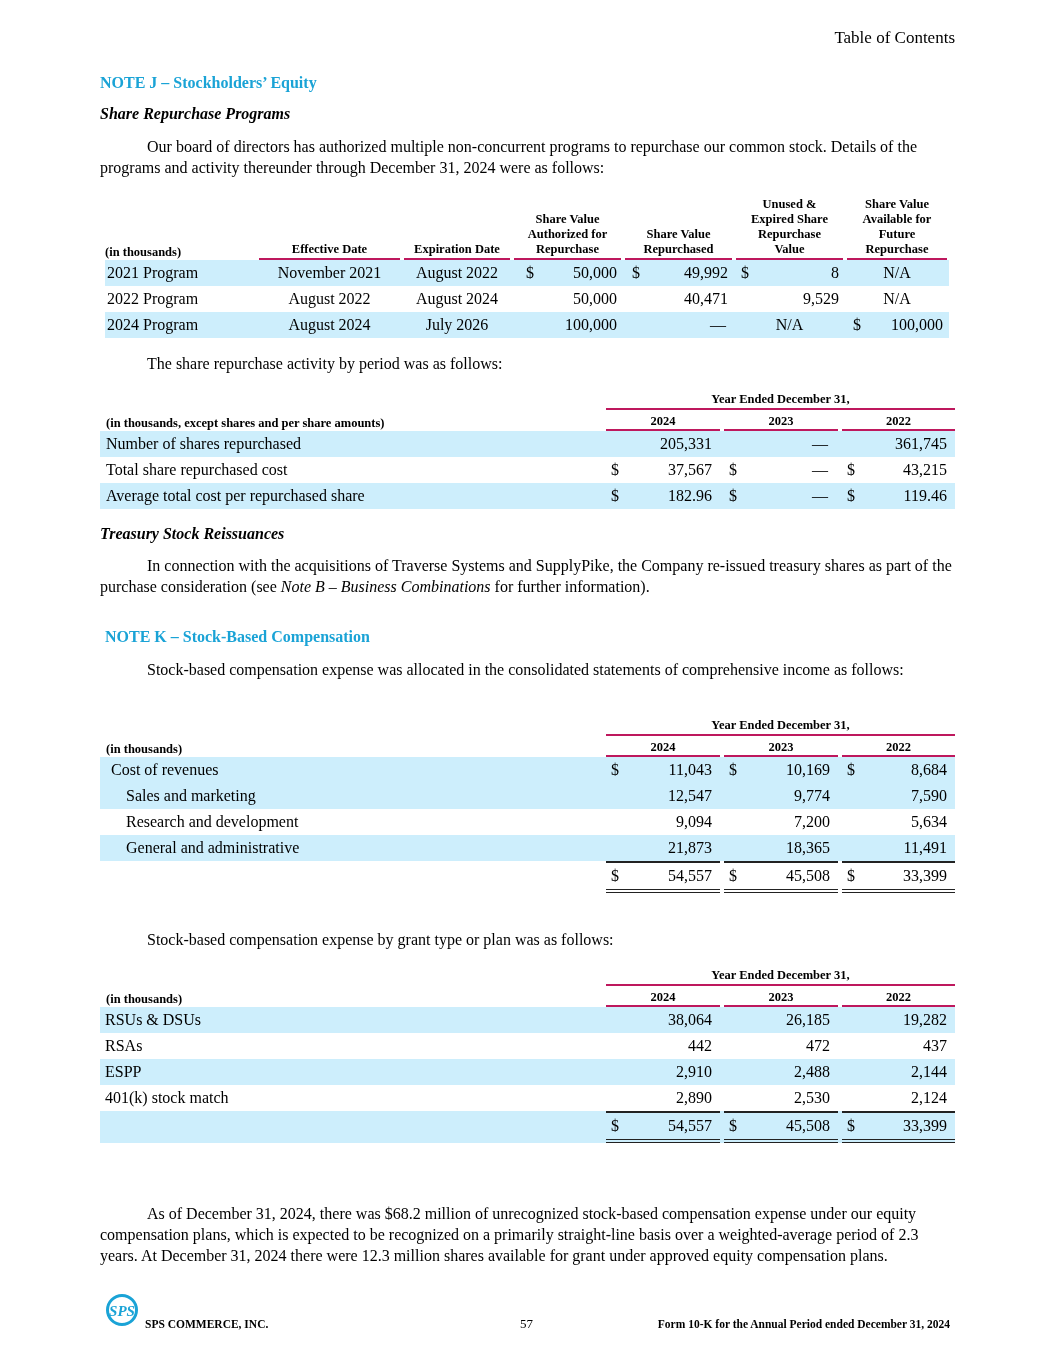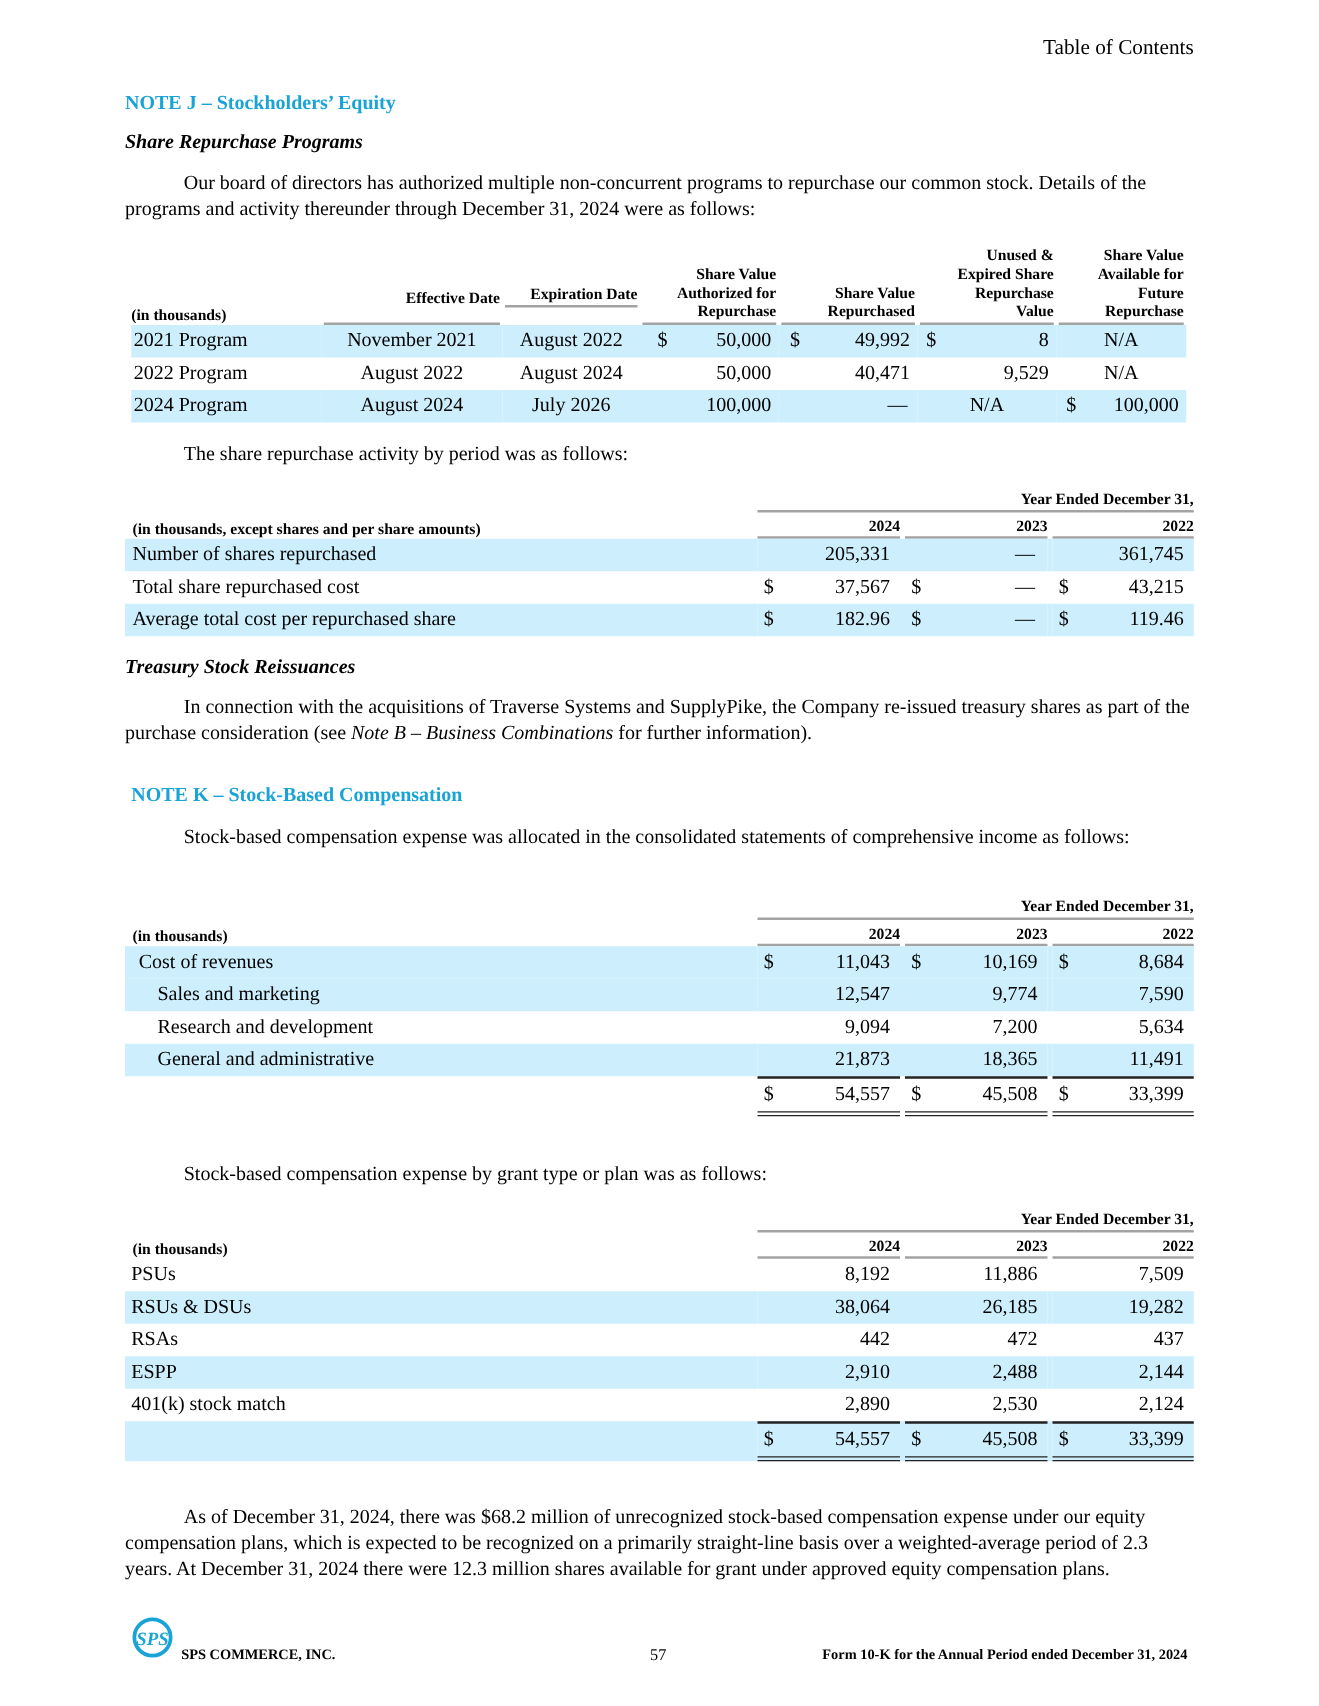--- a/index.html
+++ b/index.html
@@ -11,21 +11,21 @@
   .subhead { font-weight: bold; font-style: italic; font-size: 16px; }
   .para { font-size: 16px; line-height: 21px; left: 100px; width: 855px; }
   .para .indent { display: inline-block; width: 47px; }
   .hl { background: #cdeefc; }
   table { border-collapse: separate; border-spacing: 0; font-size: 16px; }
   td { padding: 0; height: 26px; vertical-align: middle; white-space: nowrap; }
   th { font-size: 12.5px; font-weight: bold; padding: 0; vertical-align: bottom; white-space: nowrap; line-height: 15px; }
   .c { text-align: center; }
   .l { text-align: left; }
   .num { text-align: right; padding-right: 8px; }
-  .ul { border-bottom: 2px solid #a3a3a3; text-align: right; }
+  .ul { border-bottom: 2px solid #be185d; }
   .gap { width: 4px; }
   .sub { padding-left: 26px; }
   .totalrow td.top { border-top: 2px solid #222; }
   .totalrow td.dbl { border-bottom: 4px double #222; }
   .footer { font-size: 11.5px; font-weight: bold; }
   .logo { left: 105px; top: 1293px; width: 36px; height: 34px; }
 </style>
 </head>
 <body>
 
@@ -42,24 +42,24 @@
       <col style="width:110px">
     <col style="width:111px">
       <col style="width:111px">
       <col style="width:111px">
       <col style="width:104px">
   </colgroup>
   <tbody>
       <tr style="height:66px">
     <th class="l"><span>(in thousands)</span></th>
     <th class="c">
-          <div class="ul" style="margin:0 2px;padding-bottom:12px;">Effective Date</div>
-        </th>
-    <th class="c">
-          <div class="ul" style="margin:14px 2px;padding-bottom:1px;">Expiration Date</div>
+          <div class="ul" style="margin:0 2px;padding-bottom:1px;">Effective Date</div>
+        </th>
+    <th class="c">
+          <div class="ul" style="margin:0 2px;padding-bottom:1px;">Expiration Date</div>
         </th>
     <th class="c">
           <div class="ul" style="margin:0 2px;padding-bottom:1px;">
       <div>Share Value</div>
       <div>Authorized for</div>
       <div>Repurchase</div>
           </div>
         </th>
     <th class="c">
           <div class="ul" style="margin:0 2px;padding-bottom:1px;">
@@ -356,28 +356,20 @@
           <div class="ul">2024</div>
         </th>
         <th></th>
     <th class="c">
           <div class="ul">2023</div>
         </th>
         <th></th>
     <th class="c">
           <div class="ul">2022</div>
         </th>
-  </tr>
-  <tr>
-    <td class="l" style="padding-left:5px">PSUs</td>
-    <td class="num">8,192</td>
-        <td></td>
-    <td class="num">11,886</td>
-        <td></td>
-    <td class="num">7,509</td>
   </tr>
   <tr class="hl">
     <td class="l" style="padding-left:5px">RSUs &amp; DSUs</td>
     <td class="num">38,064</td>
         <td></td>
     <td class="num">26,185</td>
         <td></td>
     <td class="num">19,282</td>
   </tr>
   <tr>

